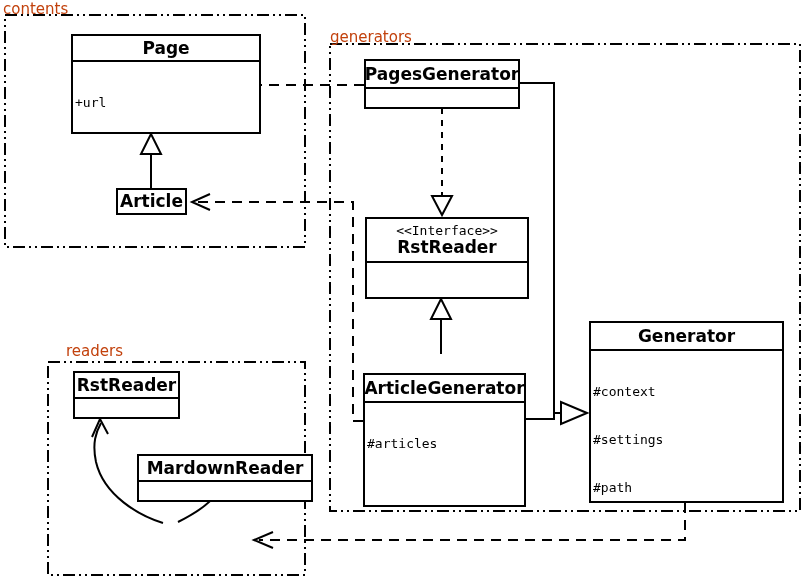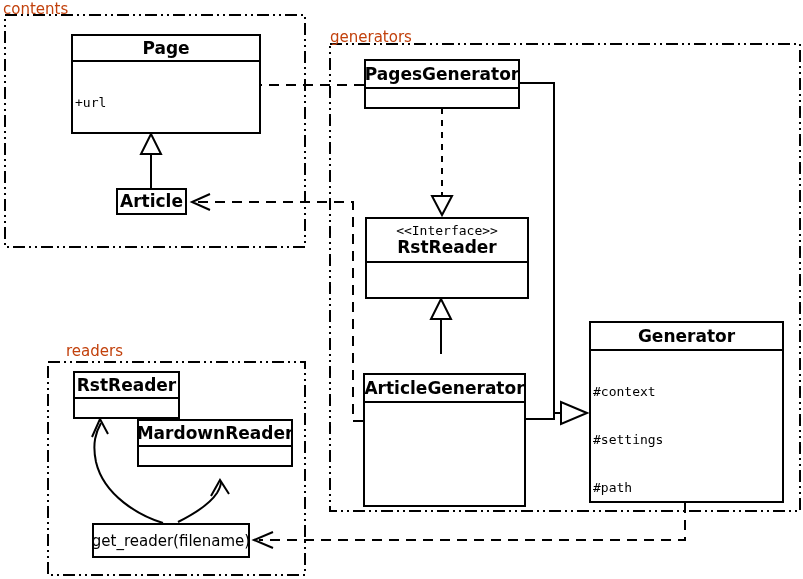--- a/index.html
+++ b/index.html
@@ -91,20 +91,21 @@
     </div>
     <div class="cmp">
       <div class="mline">+generate_context()</div>
       
     </div>
   </div>
 
   <div class="clsbox" style="left:363px;top:354px;width:163px;height:134px;margin-top:19px;">
     <div class="cls-title" style="height:26px;">ArticleGenerator</div>
     <div class="cmp">
+      <div class="mline">#articles</div>
       
       
     </div>
 
   </div>
 
   <div class="clsbox" style="left:73px;top:371px;width:107px;height:48px;">
     <div class="cls-title" style="height:24px;">RstReader</div>
     <div class="cmp">
       
@@ -117,24 +118,21 @@
       <div class="mline">#context</div>
       <div class="mline">#settings</div>
       <div class="mline">#path</div>
       
       
       
     </div>
 
   </div>
 
-  <div class="clsbox" style="left:137px;top:419px;width:156px;height:48px;">
+  <div class="clsbox" style="left:137px;top:454px;width:176px;height:48px;">
     <div class="cls-title" style="height:24px;">MardownReader</div>
     <div class="cmp">
       
     </div>
   </div>
 
-  <div class="plainbox" style="left:92px;top:523px;width:158px;height:35px;">
-    <span>get_reader(filename)</span>
-  </div>
 
 </div>
 
 </body></html>

